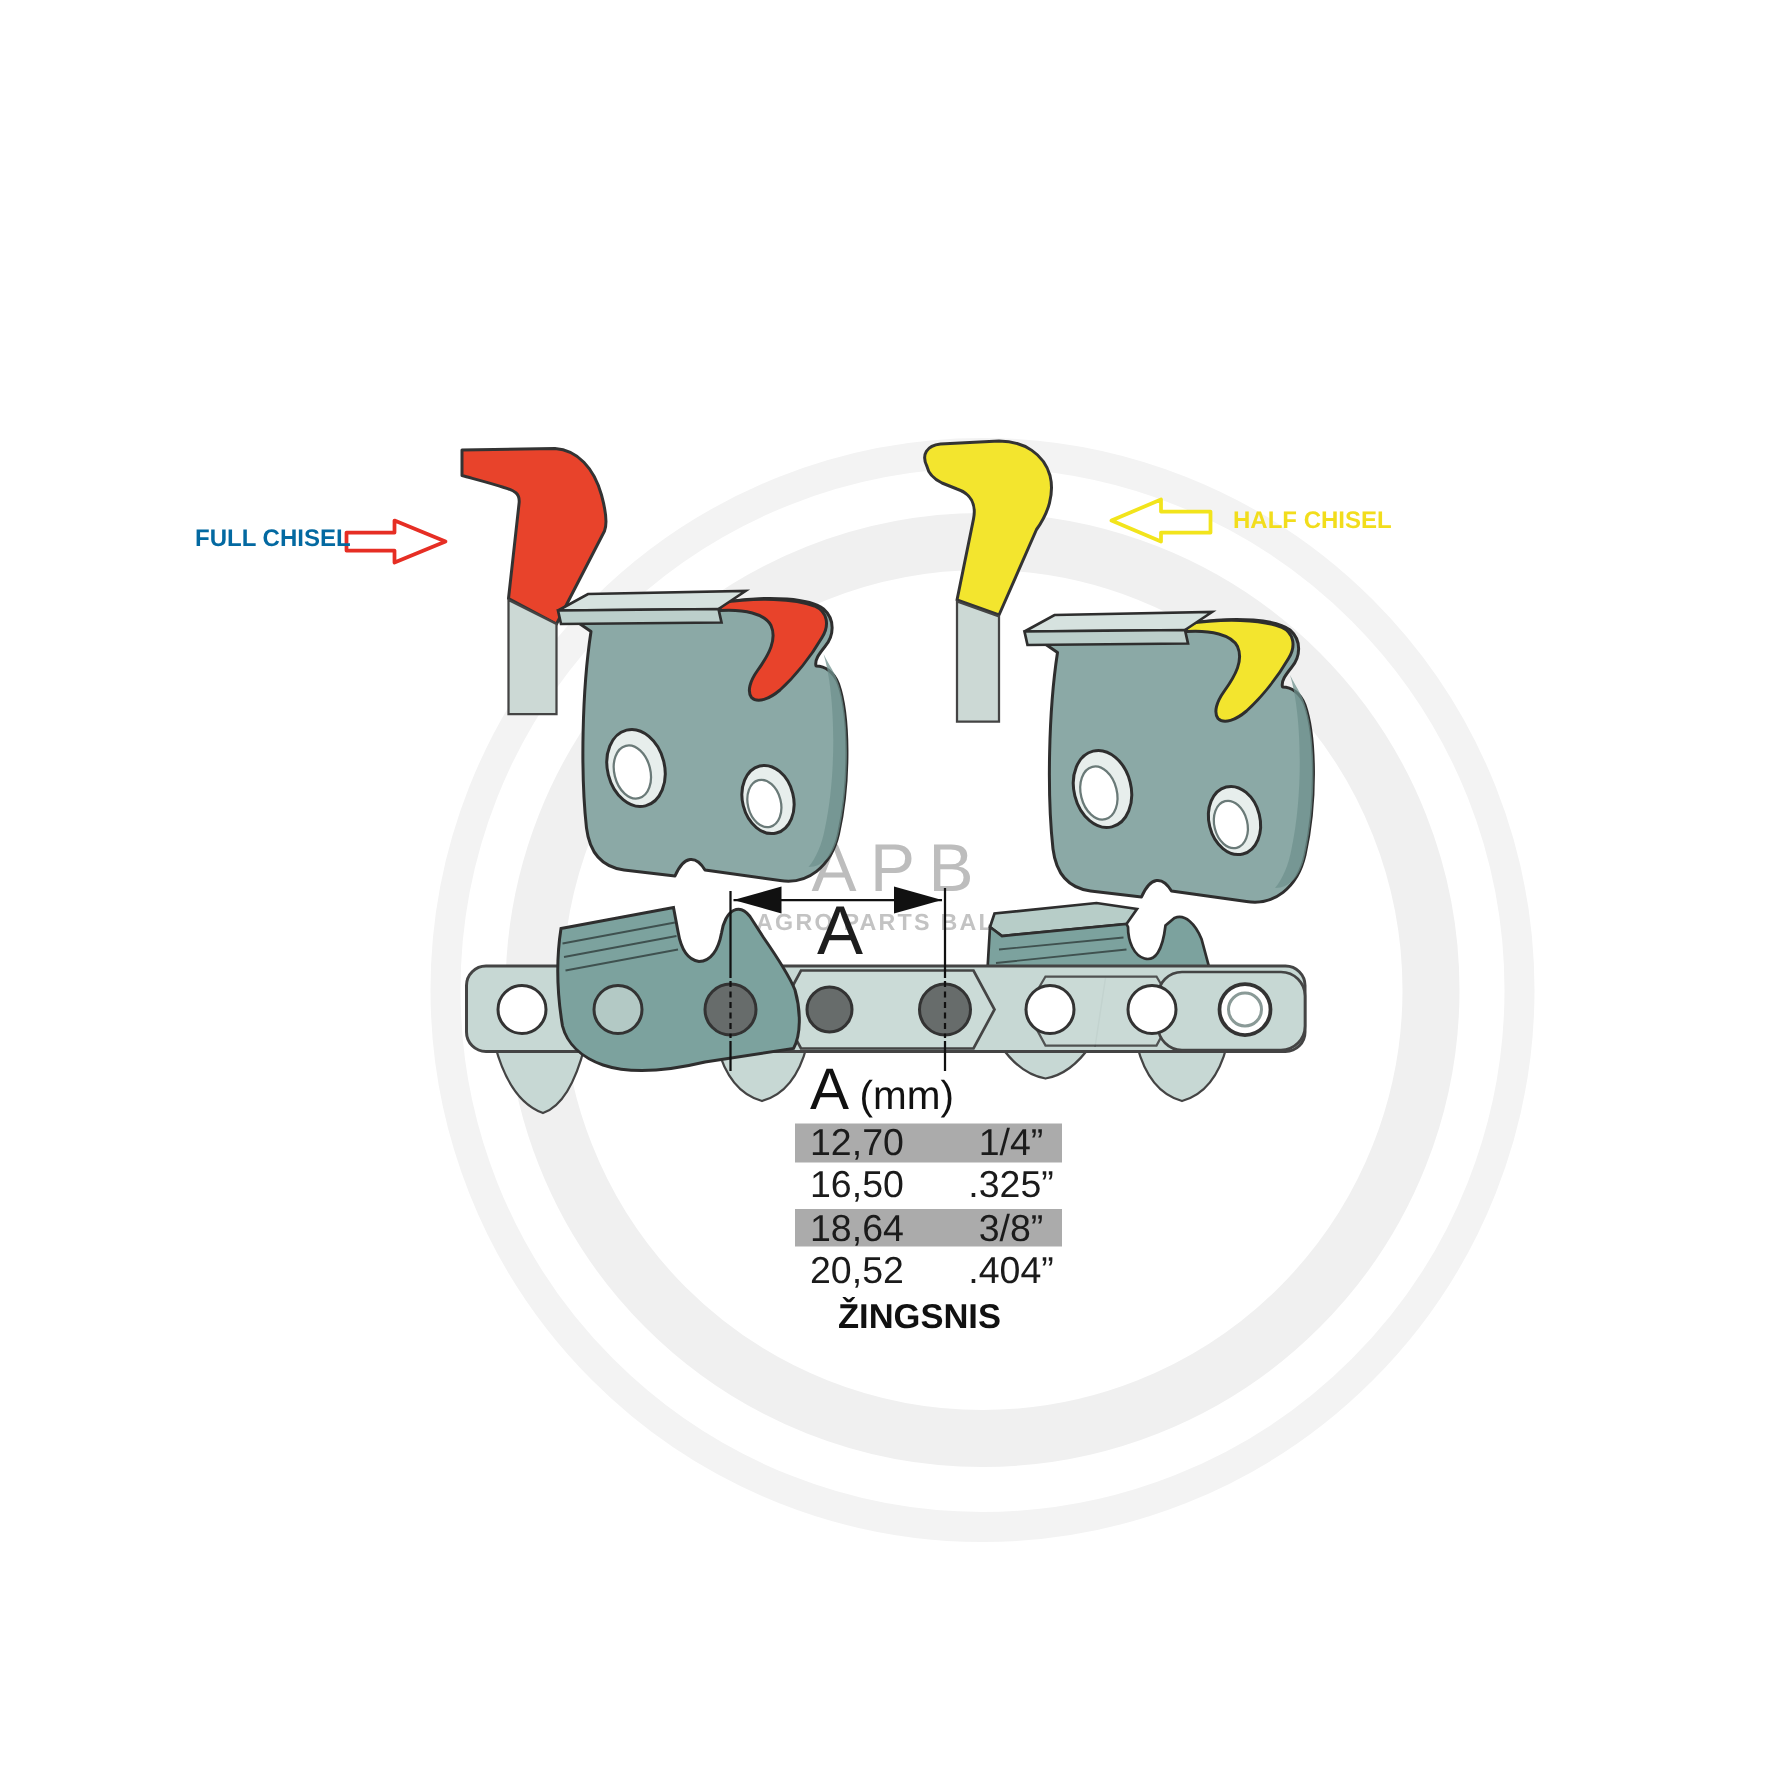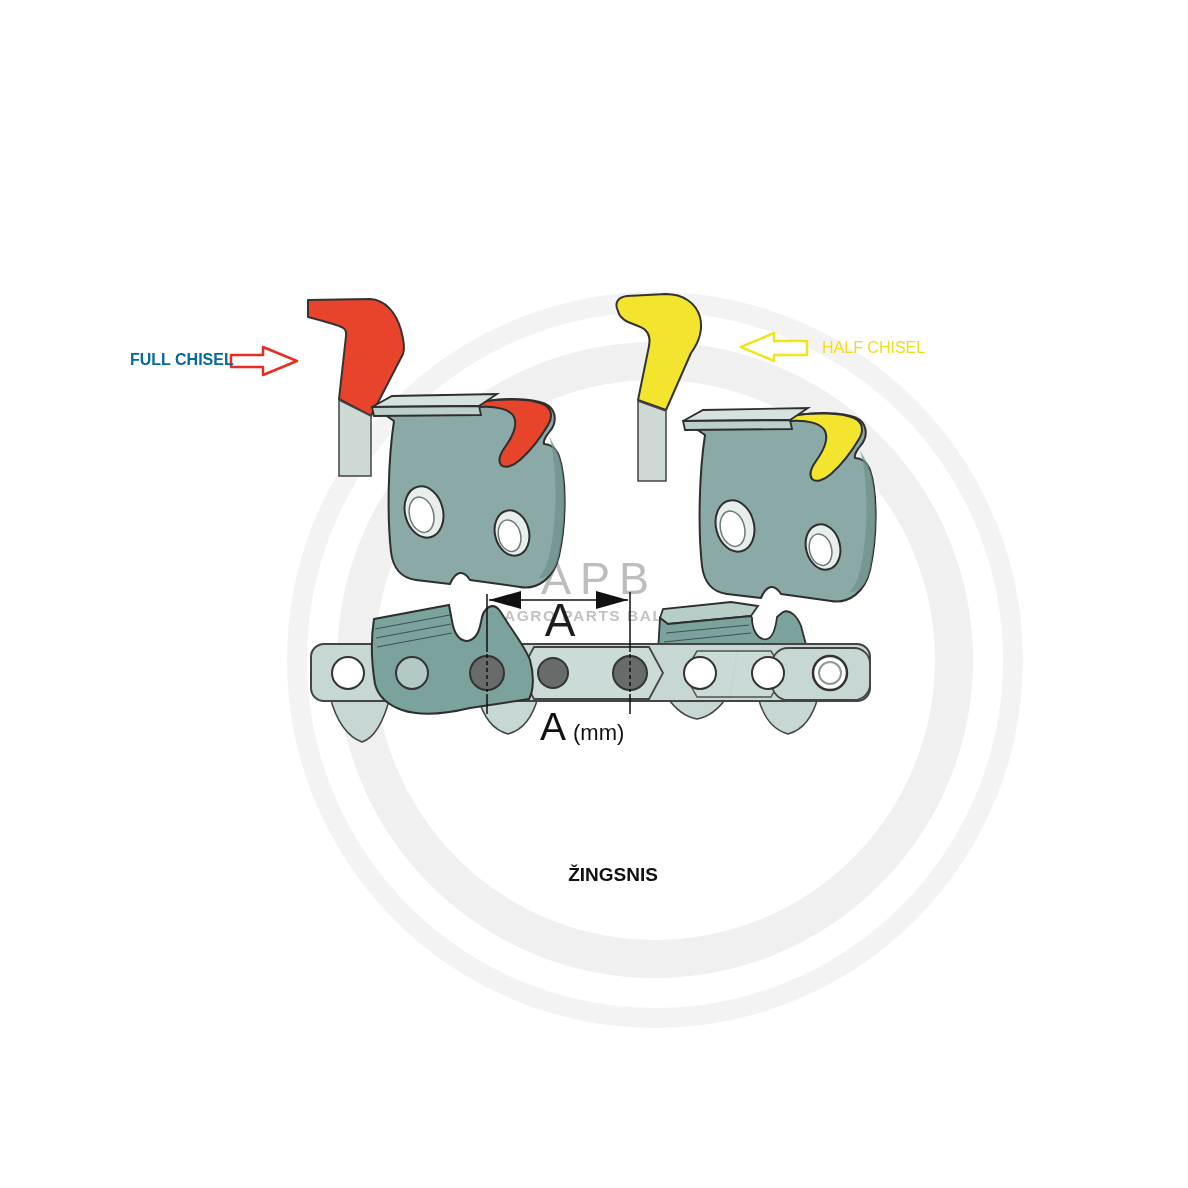--- a/index.html
+++ b/index.html
@@ -7,31 +7,31 @@
           font-family:"Liberation Sans",sans-serif;}
   .abs{position:absolute;}
   svg{display:block;}
   .layer0{left:0;top:0;z-index:0;}
   .layer1{z-index:1;}
   .layer2{left:0;top:0;z-index:2;}
   .layer3{z-index:3;}
   .wm-logo{left:541px;top:556px;font-size:45px;font-weight:400;letter-spacing:9px;color:#bdbdbd;line-height:1;}
   .wm-sub{left:504px;top:608px;font-size:15.5px;font-weight:700;letter-spacing:1.5px;color:#c3c3c3;line-height:1;}
   .lbl-full{left:130px;top:351px;font-size:16px;font-weight:700;color:#0369a1;line-height:1.1;}
-  .lbl-half{left:822px;top:339px;font-size:16px;font-weight:400;color:#f2dd1c;line-height:1.1;}
+  .lbl-half{left:822px;top:339px;font-size:16px;font-weight:700;color:#f2dd1c;line-height:1.1;}
   .dim-a{left:532px;top:597px;width:56px;text-align:center;font-size:46px;color:#1d1d1d;line-height:1;}
   .tbl-head{left:540px;top:707px;display:flex;align-items:baseline;gap:7px;color:#111;}
   .tbl-head .sym{font-size:39px;line-height:1;}
-  .tbl-head .unit{font-size:22px;line-height:1;}
+  .tbl-head .unit{font-size:27px;line-height:1;}
   .tbl-rows{left:530px;top:749px;width:178px;}
   .pt-row{position:relative;height:25.5px;margin-bottom:2.8px;font-size:25px;line-height:26px;color:#1b1b1b;}
   .pt-row.hl{background:#ababab;}
   .pt-mm{margin-left:10px;}
   .pt-inch{position:absolute;left:110px;top:0;width:68px;text-align:center;}
-  .tbl-caption{left:528px;top:864px;width:170px;text-align:center;font-size:19px;font-weight:700;color:#111;}
+  .tbl-caption{left:528px;top:864px;width:170px;text-align:center;font-size:23px;font-weight:700;color:#111;}
 </style>
 </head>
 <body>
 
 <div class="canvas">
 
   <svg class="abs layer0" width="1188" height="1188">
     <circle cx="655" cy="660" r="358" fill="none" stroke="#f3f3f3" stroke-width="20"></circle>
     <circle cx="655" cy="660" r="299" fill="none" stroke="#f0f0f0" stroke-width="38"></circle>
   </svg>
@@ -150,16 +150,34 @@
 
   <div class="abs layer3 lbl-full">FULL CHISEL</div>
   <div class="abs layer3 lbl-half">HALF CHISEL</div>
   <div class="abs layer3 dim-a">A</div>
 
   <div class="abs layer3 tbl-head">
     <span class="sym">A</span>
     <span class="unit">(mm)</span>
   </div>
 
+  <div class="abs layer3 tbl-rows">
+    <div class="pt-row hl">
+      <span class="pt-mm">12,70</span>
+      <span class="pt-inch">1/4”</span>
+    </div>
+    <div class="pt-row">
+      <span class="pt-mm">16,50</span>
+      <span class="pt-inch">.325”</span>
+    </div>
+    <div class="pt-row hl">
+      <span class="pt-mm">18,64</span>
+      <span class="pt-inch">3/8”</span>
+    </div>
+    <div class="pt-row">
+      <span class="pt-mm">20,52</span>
+      <span class="pt-inch">.404”</span>
+    </div>
+  </div>
 
   <div class="abs layer3 tbl-caption">ŽINGSNIS</div>
 
 </div>
 
 </body></html>

